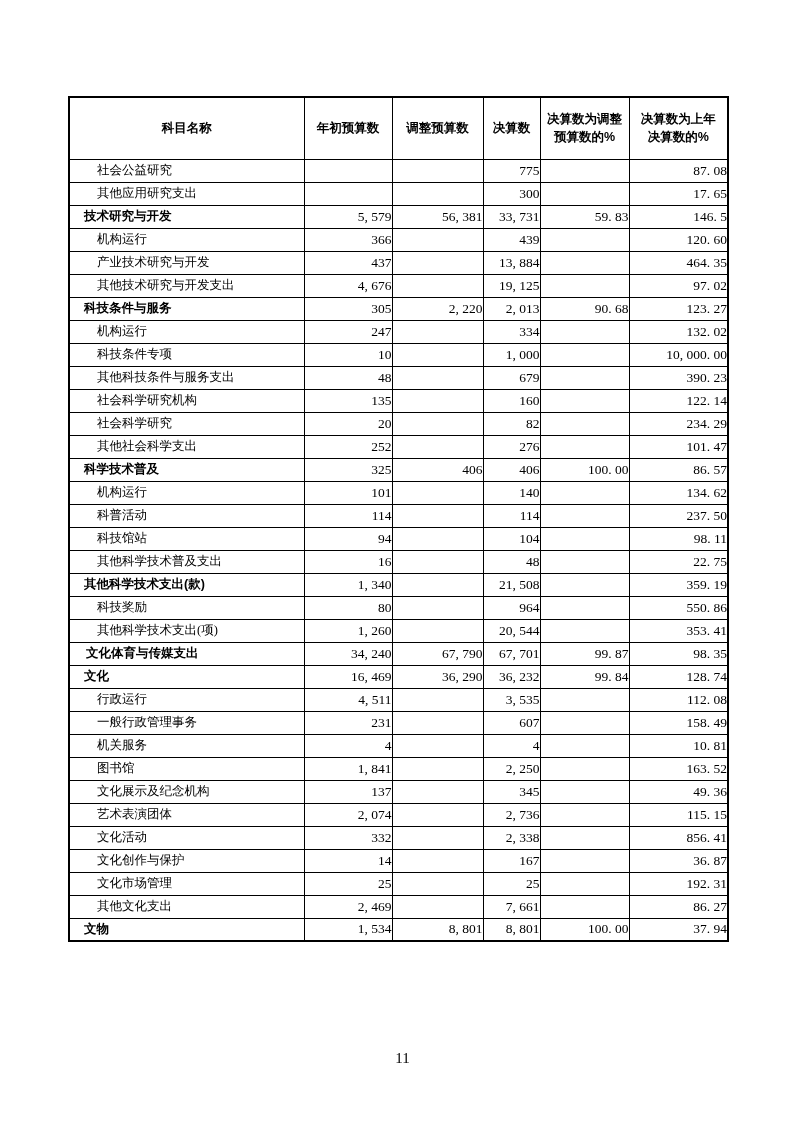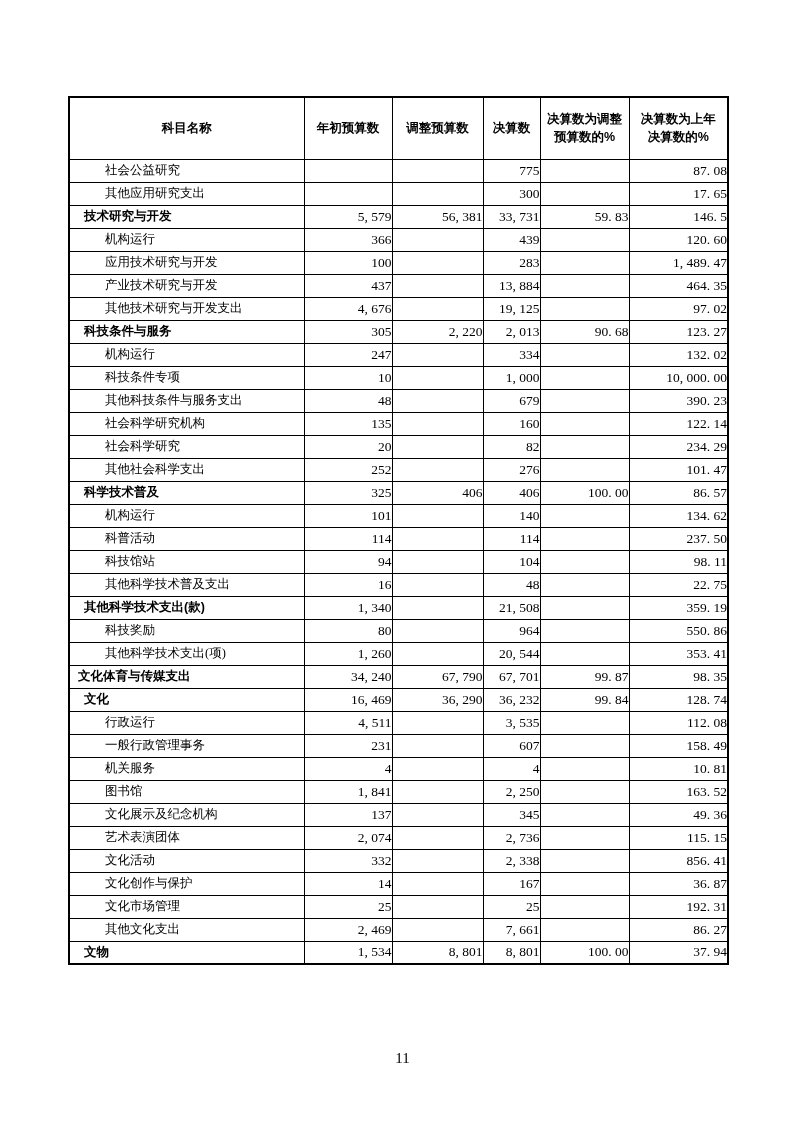--- a/index.html
+++ b/index.html
@@ -50,23 +50,23 @@
   tbody tr {
     height: 23px;
   }
   td.name {
     font-family: "Liberation Serif", "DejaVu Serif", serif;
     font-size: 12.5px;
     vertical-align: middle;
     white-space: nowrap;
     text-align: left;
   }
-  td.name.lvl0 { padding-left: 8px; }
+  td.name.lvl0 { padding-left: 16px; }
   td.name.lvl1 { padding-left: 14px; margin-top: 20px; }
-  td.name.lvl2 { padding-left: 35px; margin-left: 48px; }
+  td.name.lvl2 { padding-left: 27px; margin-left: 48px; }
   tr.bold td.name {
     font-family: "Liberation Sans", "DejaVu Sans", sans-serif;
     font-weight: bold;
   }
   td.num {
     font-family: "Liberation Serif", "DejaVu Serif", serif;
     font-size: 13.5px;
     text-align: right;
     vertical-align: middle;
     padding-right: 6px;
@@ -136,28 +136,20 @@
         </tr>
         <tr>
           <td class="name lvl2">机构运行</td>
           <td class="num">366</td>
           <td class="num"></td>
           <td class="num">439</td>
           <td class="num"></td>
           <td class="num">120. 60</td>
         </tr>
         <tr>
-          <td class="name lvl2">应用技术研究与开发</td>
-          <td class="num">100</td>
-          <td class="num"></td>
-          <td class="num">283</td>
-          <td class="num"></td>
-          <td class="num">1, 489. 47</td>
-        </tr>
-        <tr>
           <td class="name lvl2">产业技术研究与开发</td>
           <td class="num">437</td>
           <td class="num"></td>
           <td class="num">13, 884</td>
           <td class="num"></td>
           <td class="num">464. 35</td>
         </tr>
         <tr>
           <td class="name lvl2">其他技术研究与开发支出</td>
           <td class="num">4, 676</td>

